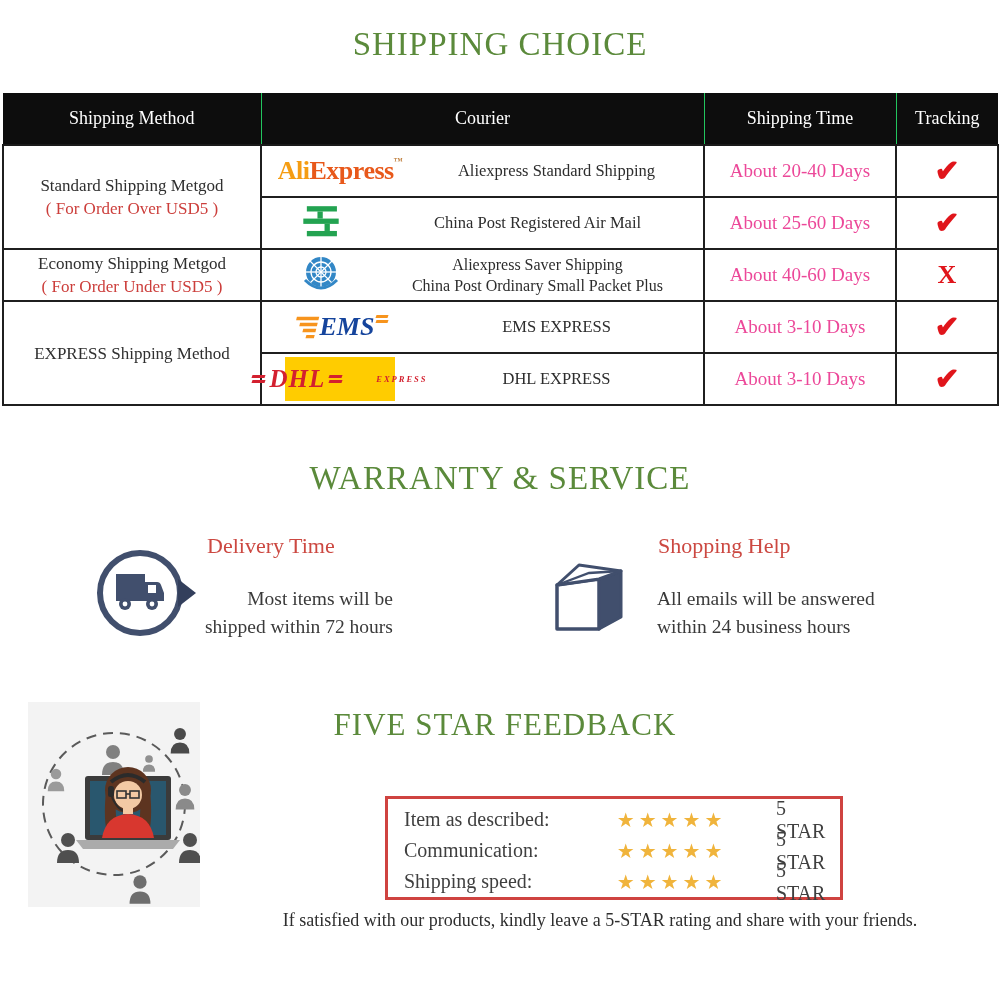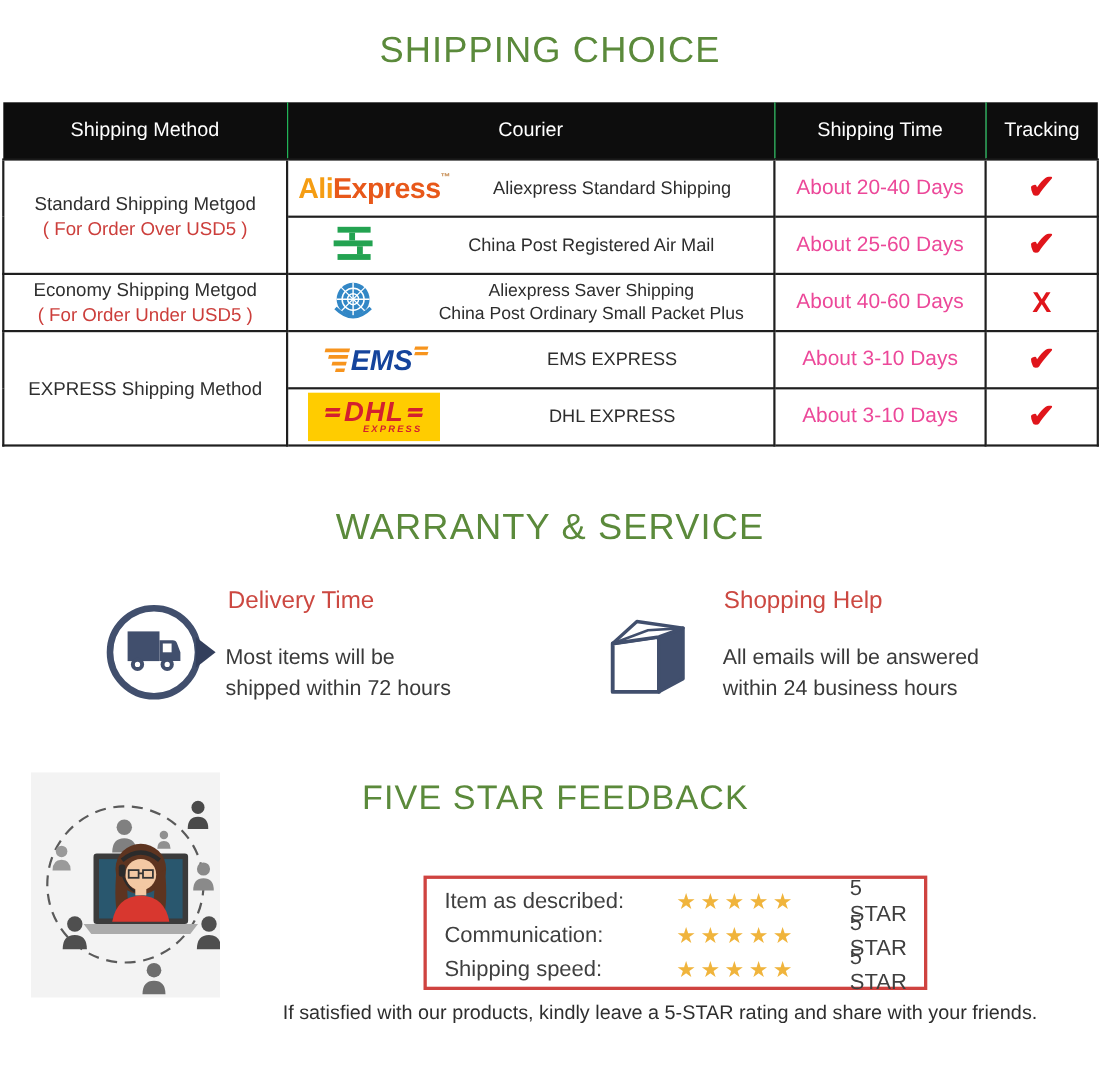--- a/index.html
+++ b/index.html
@@ -1,18 +1,18 @@
 <!DOCTYPE html>
 <html><head>
 <meta charset="utf-8">
 <style>
   * { margin:0; padding:0; box-sizing:border-box; }
   html,body { background:#fff; }
   body { font-family:"Liberation Sans", sans-serif; }
-  #stage { position:relative; width:1000px; height:982px; background:#fff; overflow:hidden; margin:0 auto; }
+  #stage { position:relative; width:1000px; height:982px; background:#fff; overflow:hidden; margin:0 auto;font-family:Liberation Serif, serif; }
 
   
   .sec-title { position:absolute; text-align:center; color:#5b8a3b; font-weight:300;
                letter-spacing:1px; font-size:33px; }
   #shipping-title { top:26px; left:0; width:1000px; }
   #warranty-title { top:460px; left:0; width:1000px; }
   #feedback-title { top:707px; left:240px; width:530px; font-size:31px; }
 
   
   #ship-table-wrap { position:absolute; top:93px; left:2px; width:995px; }
@@ -34,32 +34,32 @@
 
   
   .ali-logo { font-size:26px; font-weight:600; letter-spacing:-0.5px; white-space:nowrap; }
   .ali-logo .ali { color:#f59d13; }
   .ali-logo .exp { color:#e8581a; }
   .ali-logo .tm  { font-size:9px; color:#c08040; vertical-align:top; }
   .ems-logo { display:flex; align-items:center; }
   .ems-text { color:#15449c; font-size:26px; font-weight:900; font-style:italic; letter-spacing:0; }
   .ems-eq { display:inline-block; margin:-16px 0 0 2px; }
   .ems-eq i, .dhl-dash i { display:block; background:#f7941d; width:12px; height:3px; margin:2px 0; transform:skewX(-18deg); }
-  .dhl-logo { width:120px; height:44px; background:#ffcc00; display:flex; flex-direction:column;
+  .dhl-logo { width:110px; height:44px; background:#ffcc00; display:flex; flex-direction:row;
               align-items:center; justify-content:center; }
   .dhl-row { display:flex; align-items:center; gap:4px; }
   .dhl-dash i { background:#d3202f; width:13px; height:3px; margin:2px 0; }
   .dhl-text { color:#d3202f; font-size:25px; font-weight:900; font-style:italic; letter-spacing:1px; line-height:22px; }
   .dhl-sub { color:#d3202f; font-size:8.5px; font-weight:bold; font-style:italic; letter-spacing:2px; margin:-1px 0 0 34px; }
 
   
   .w-title { position:absolute; color:#cc4841; font-size:22px; }
   .w-body  { position:absolute; color:#3a3a3a; font-size:19.5px; line-height:27.5px; }
   #delivery-title { left:207px; top:533px; }
-  #delivery-body  { left:205px; top:585px; }
+  #delivery-body  { left:205px; top:585px;text-align:right; }
   #help-title { left:658px; top:533px; }
   #help-body  { left:657px; top:585px; }
   .w-icon { position:absolute; }
   #truck-icon { left:93px; top:546px; }
   #box-icon   { left:543px; top:541px; }
 
   
   #fb-intro { position:absolute; left:270px; top:763px; width:672px; text-align:center;
               font-size:18.5px; color:#2e2e2e; }
   #fb-box { position:absolute; left:385px; top:796px; width:458px; height:104px;

